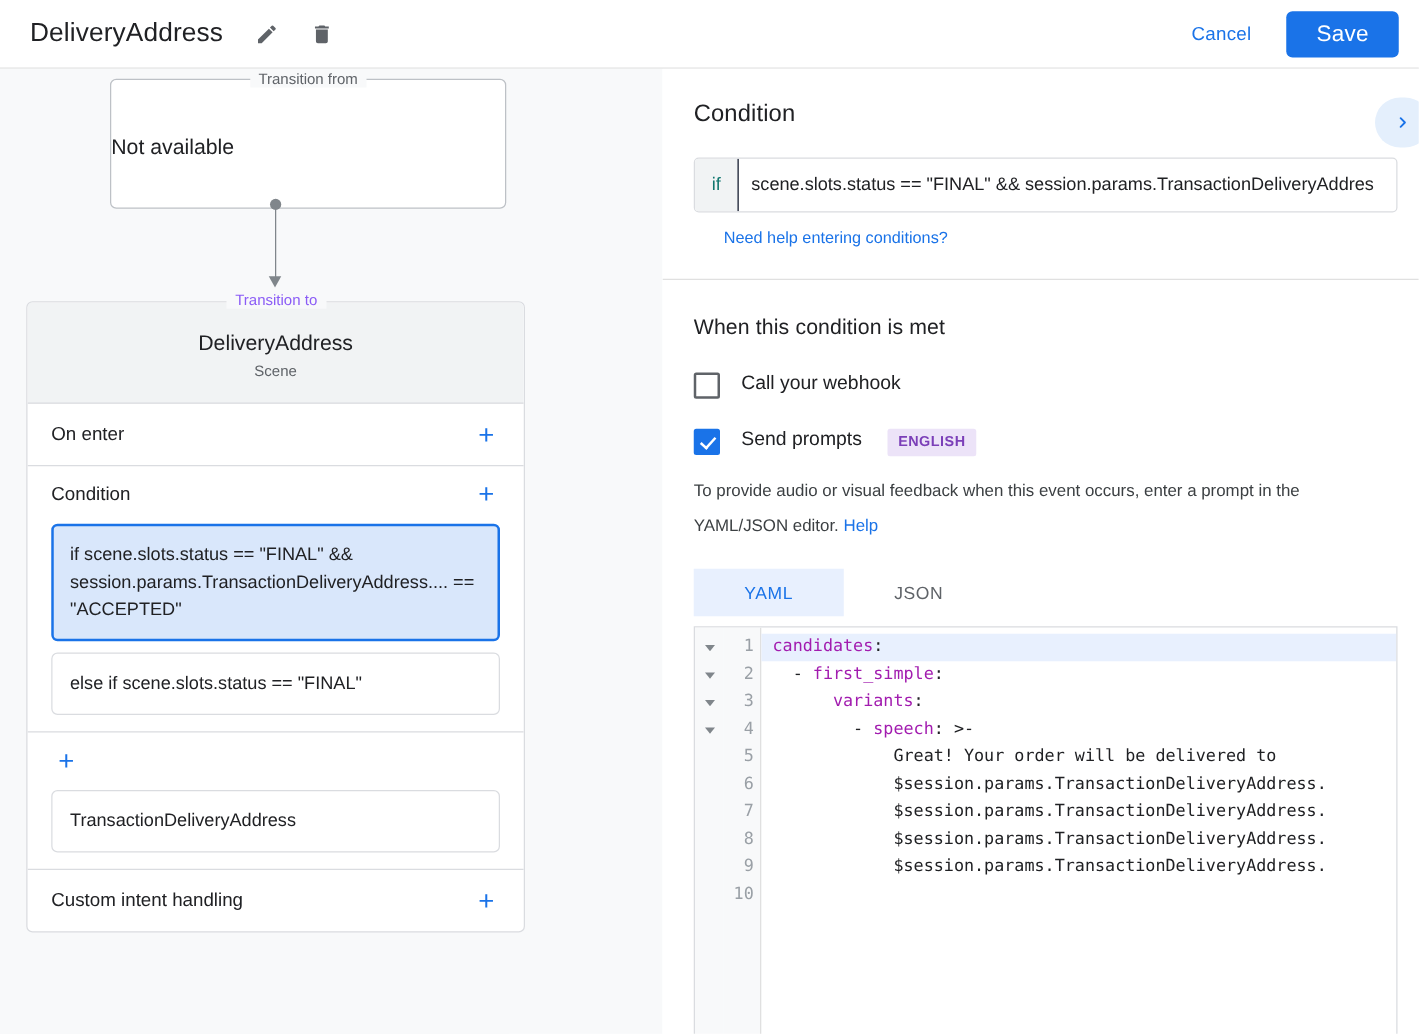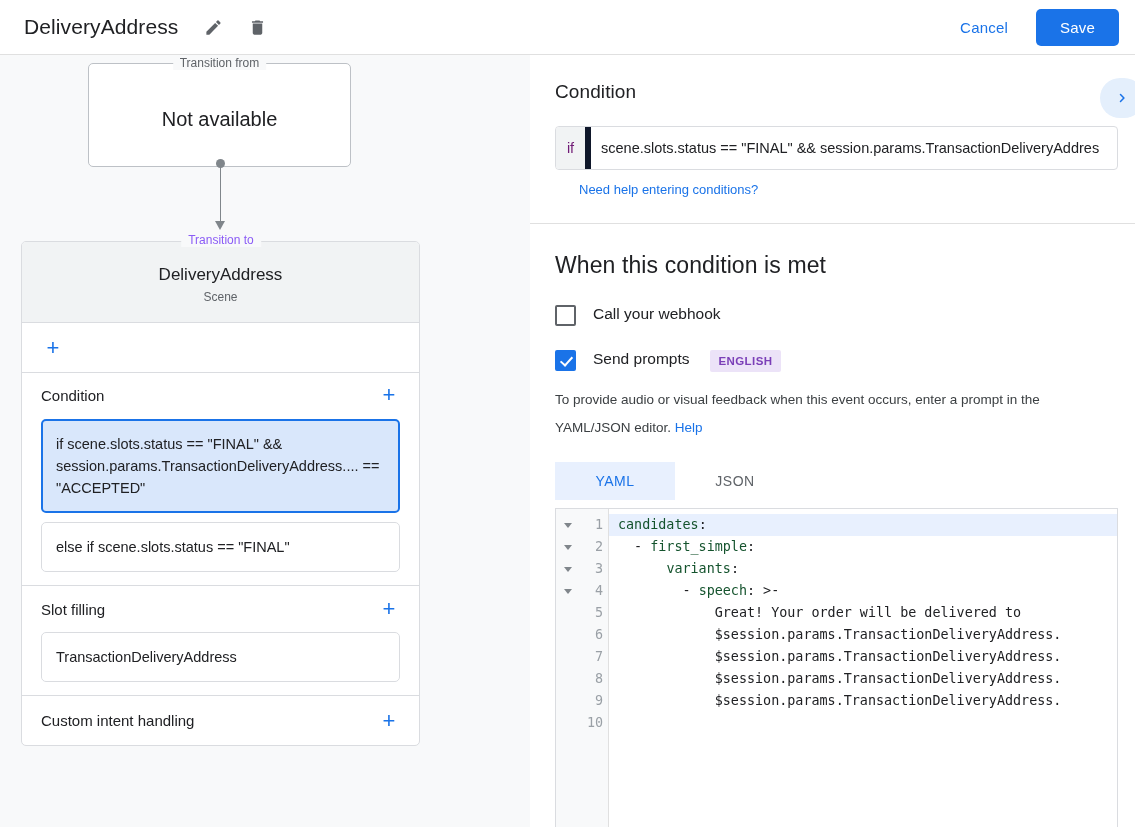--- a/index.html
+++ b/index.html
@@ -44,21 +44,21 @@
     font-size: 15px;
     font-weight: 500;
     padding: 8px 14px;
     background: none; border: none;
     cursor: pointer;
     letter-spacing: .2px;
   }
   .save-btn {
     background: #1a73e8;
     color: #ffffff;
-    font-size: 15px;
+    font-size: 18px;
     font-weight: 500;
     border: none;
     border-radius: 5px;
     padding: 0 24px;
     height: 37px;
     margin-left: 14px;
     cursor: pointer;
     letter-spacing: .2px;
     font-family: "Liberation Sans", sans-serif;
   }
@@ -93,27 +93,27 @@
     top: -8px; left: 50%;
     transform: translateX(-50%);
     background: #f8f9fa;
     padding: 0 7px;
     font-size: 12px;
     color: #5f6368;
     white-space: nowrap;
   }
   #transition-from {
     left: 88px; top: 8px;
-    width: 263px; height: 104px;
+    width: 317px; height: 104px;
   }
   #transition-from .ft-text {
     position: absolute;
     top: 44px; left: 0; width: 100%;
-    text-align: center;
-    font-size: 20px;
+    text-align: left;
+    font-size: 17px;
     color: #202124;
   }
 
   .connector {
     position: absolute;
     left: 213px; top: 104px;
     width: 14px; height: 76px;
   }
   .conn-dot {
     position: absolute;
@@ -243,24 +243,24 @@
     width: 563px;
     height: 44px;
     border: 1px solid #dadce0;
     border-radius: 4px;
     overflow: hidden;
     background: #ffffff;
   }
   .cond-if {
     width: 35px;
     background: #f1f3f4;
-    border-right: 6px solid #0f172a;
+    border-right: 1px solid #0f172a;
     display: flex; align-items: center; justify-content: center;
     font-size: 14.5px;
-    color: #701a75;
+    color: #0f766e;
     flex: none;
   }
   .cond-input {
     flex: 1;
     border: none; outline: none;
     padding: 0 10px;
     font-size: 14.5px;
     color: #202124;
     font-family: "Liberation Sans", sans-serif;
     background: transparent;
@@ -283,21 +283,21 @@
     display: flex; align-items: center; justify-content: center;
     cursor: pointer;
   }
 
   .met-block {
     position: absolute; top: 169px; left: 0;
     width: 605px;
     padding: 28px 0 0 25px;
   }
   .met-title {
-    font-size: 23px;
+    font-size: 17px;
     color: #202124;
     letter-spacing: .1px;
     margin-bottom: 26px;
   }
   .check-row {
     display: flex; align-items: flex-start;
     margin-bottom: 24px;
   }
   .cbox {
     width: 21px; height: 21px;
@@ -411,21 +411,21 @@
     white-space: pre;
     overflow: hidden;
     position: relative;
   }
   .code-line {
     height: 22px;
     padding-left: 9px;
     color: #202124;
   }
   .code-line.hl { background: #e8f0fe; }
-  .tok-key { color: #14532d; }
+  .tok-key { color: #a21caf; }
   .tok-punc { color: #202124; }
 </style>
 </head>
 <body>
 
 <div class="topbar">
   <div class="title">DeliveryAddress</div>
 
   <div class="icon-btn first">
     <svg width="19" height="19" viewBox="0 0 24 24" fill="#5f6368">
@@ -463,38 +463,38 @@
     <div class="scene-legend">Transition to</div>
     <div class="scene-card">
 
       <div class="scene-head">
         <div class="name">DeliveryAddress</div>
         <div class="sub">Scene</div>
       </div>
 
       <div class="section">
         <div class="section-header">
+          <div class="section-title">On enter</div>
           <div class="plus-btn">+</div>
         </div>
       </div>
 
       <div class="section condition">
         <div class="section-header">
           <div class="section-title">Condition</div>
           <div class="plus-btn">+</div>
         </div>
         <div class="section-body">
           <div class="item-card selected">if scene.slots.status == "FINAL" &amp;&amp; session.params.TransactionDeliveryAddress.... == "ACCEPTED"</div>
           <div class="item-card">else if scene.slots.status == "FINAL"</div>
         </div>
       </div>
 
       <div class="section slot">
         <div class="section-header">
-          <div class="section-title">Slot filling</div>
           <div class="plus-btn">+</div>
         </div>
         <div class="section-body">
           <div class="item-card">TransactionDeliveryAddress</div>
         </div>
       </div>
 
       <div class="section">
         <div class="section-header">
           <div class="section-title">Custom intent handling</div>

